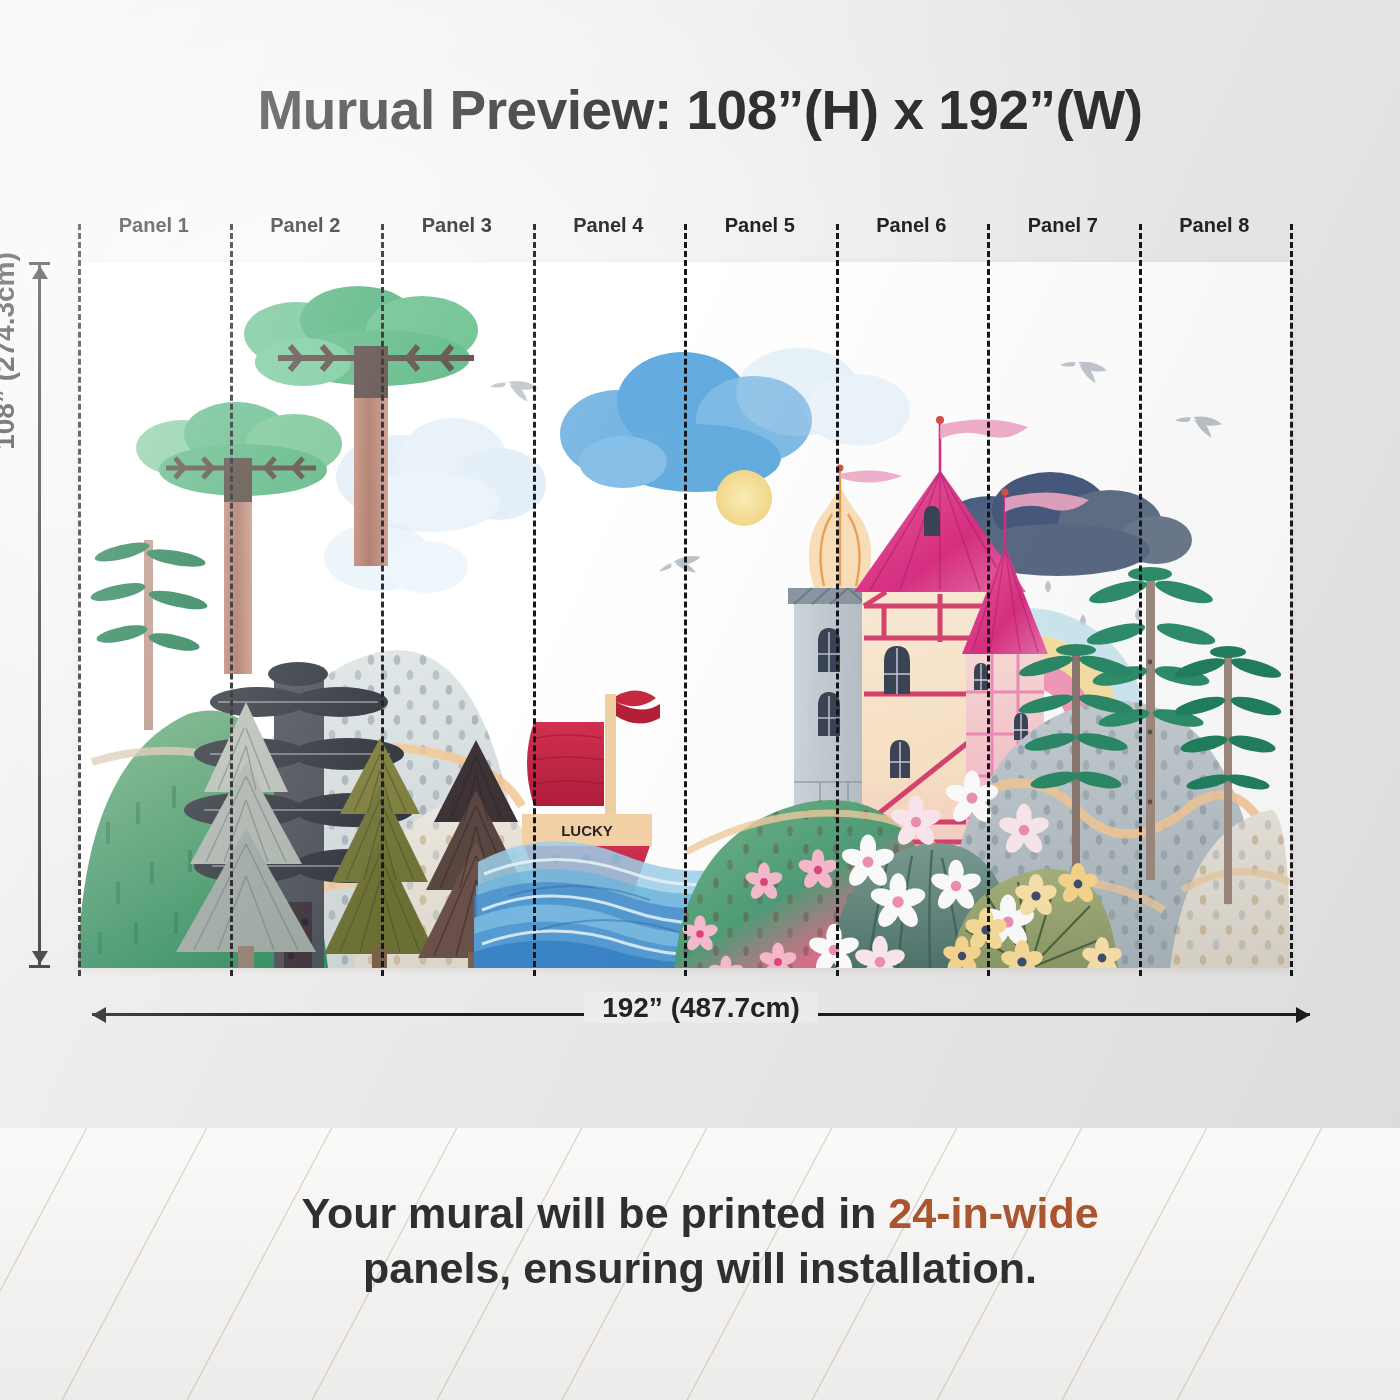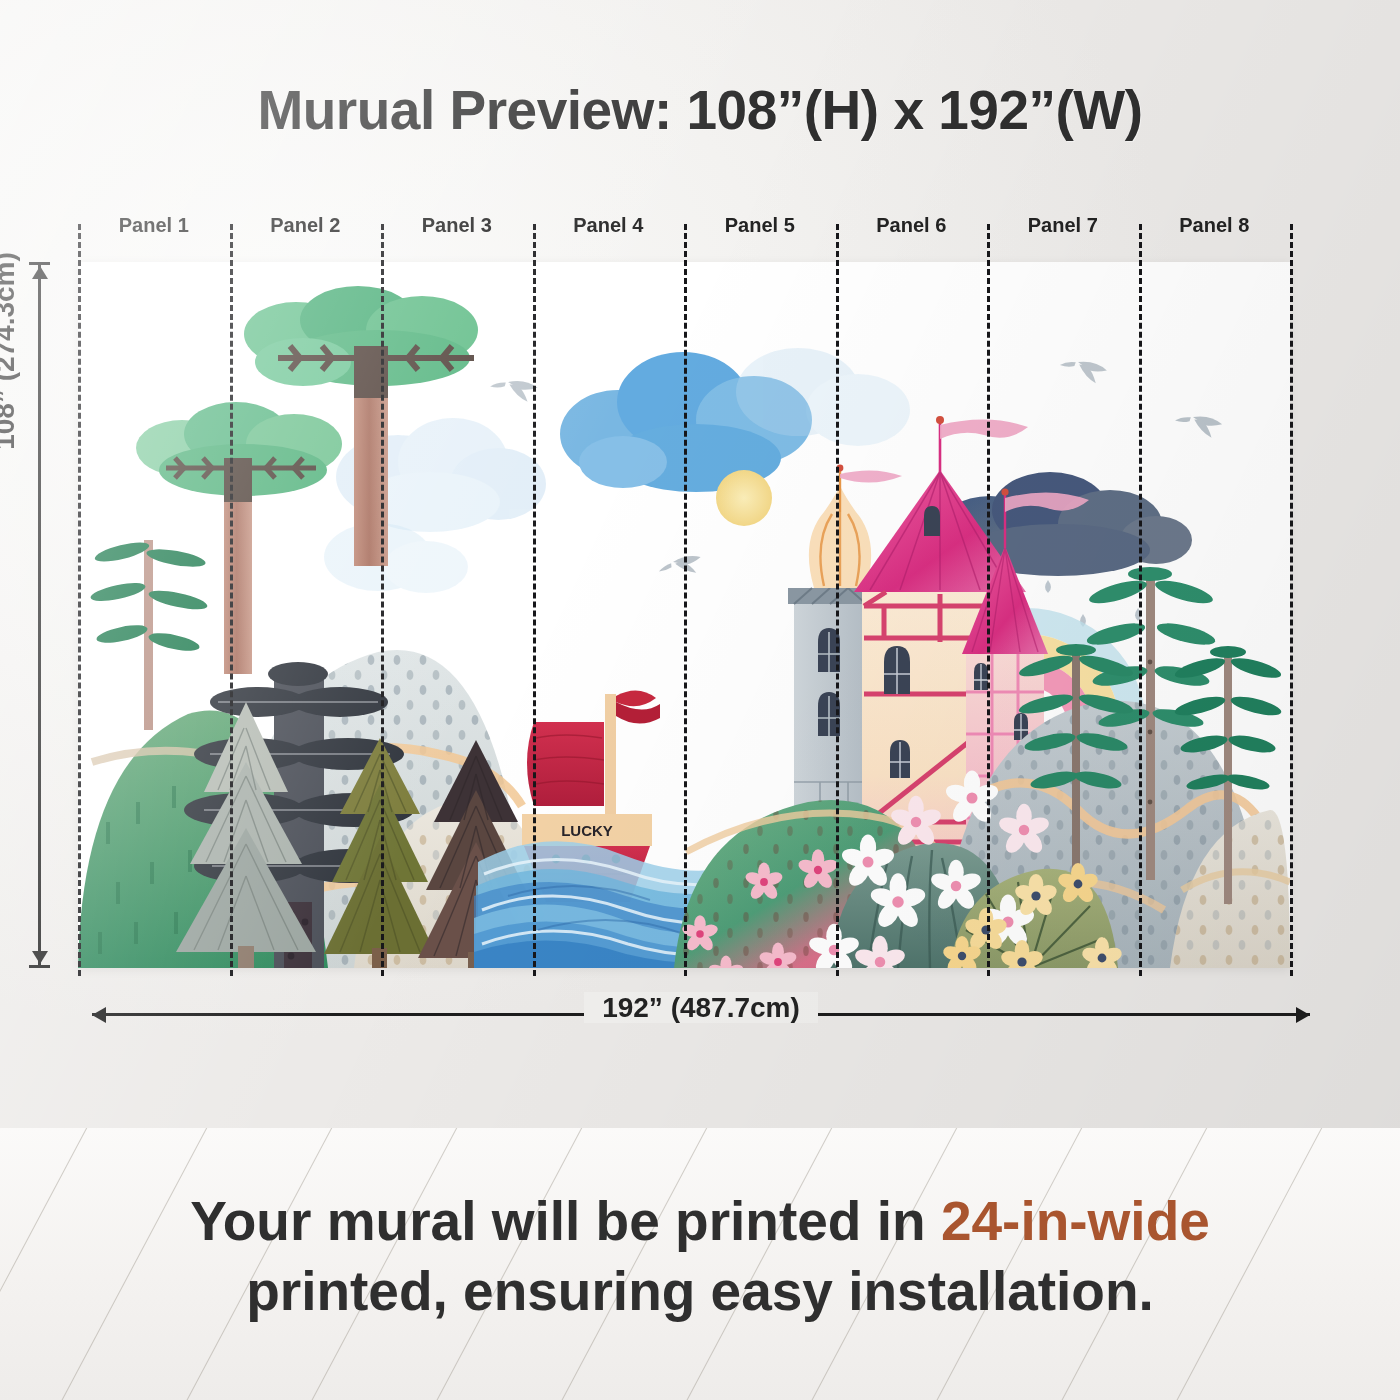--- a/index.html
+++ b/index.html
@@ -87,21 +87,21 @@
     background:linear-gradient(180deg,#fbfaf9 0%,#f4f2f0 55%,#eeecea 100%);
     overflow:hidden;
   }
   #floor .plank {
     position:absolute; top:-120px; height:560px; width:1px;
     background:rgba(150,142,132,.42);
     transform-origin:top center;
   }
   #caption {
     position:absolute; left:0; top:1186px; width:1400px; text-align:center;
-    font-size:55px; font-weight:bold; color:#2f2f2f; line-height:1.28;
+    font-size:43px; font-weight:bold; color:#2f2f2f; line-height:1.28;
     z-index:5;
   }
   #caption .hl { color:#a9552f; }
 </style>
 </head>
 <body>
 
 <div id="wall">
 
   <div id="title">Murual Preview: 108”(H) x 192”(W)</div>
@@ -910,14 +910,14 @@
   <div class="plank" style="left:1020px;transform:rotate(28deg)"></div>
   <div class="plank" style="left:1145px;transform:rotate(28deg)"></div>
   <div class="plank" style="left:1270px;transform:rotate(28deg)"></div>
   <div class="plank" style="left:1385px;transform:rotate(28deg)"></div>
 </div>
 
 <div id="caption">
   <div>
     <span>Your mural will be printed in </span><span class="hl">24-in-wide</span>
   </div>
-  <div>printed, ensuring easy installation.</div>
+  <div>panels, ensuring will installation.</div>
 </div>
 
 </body></html>

